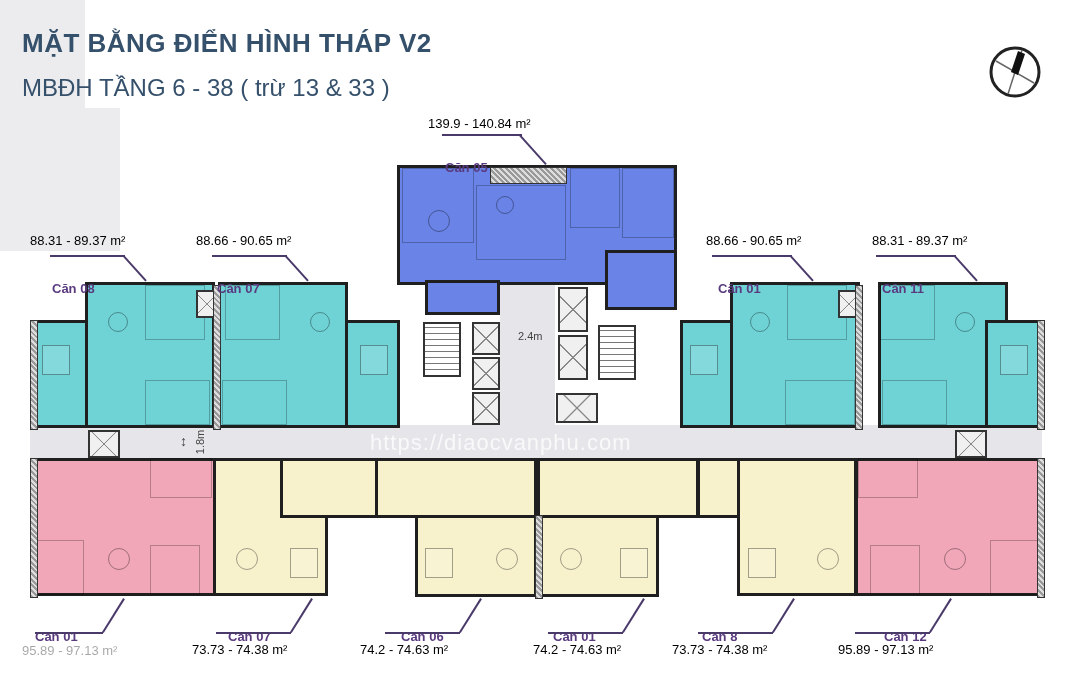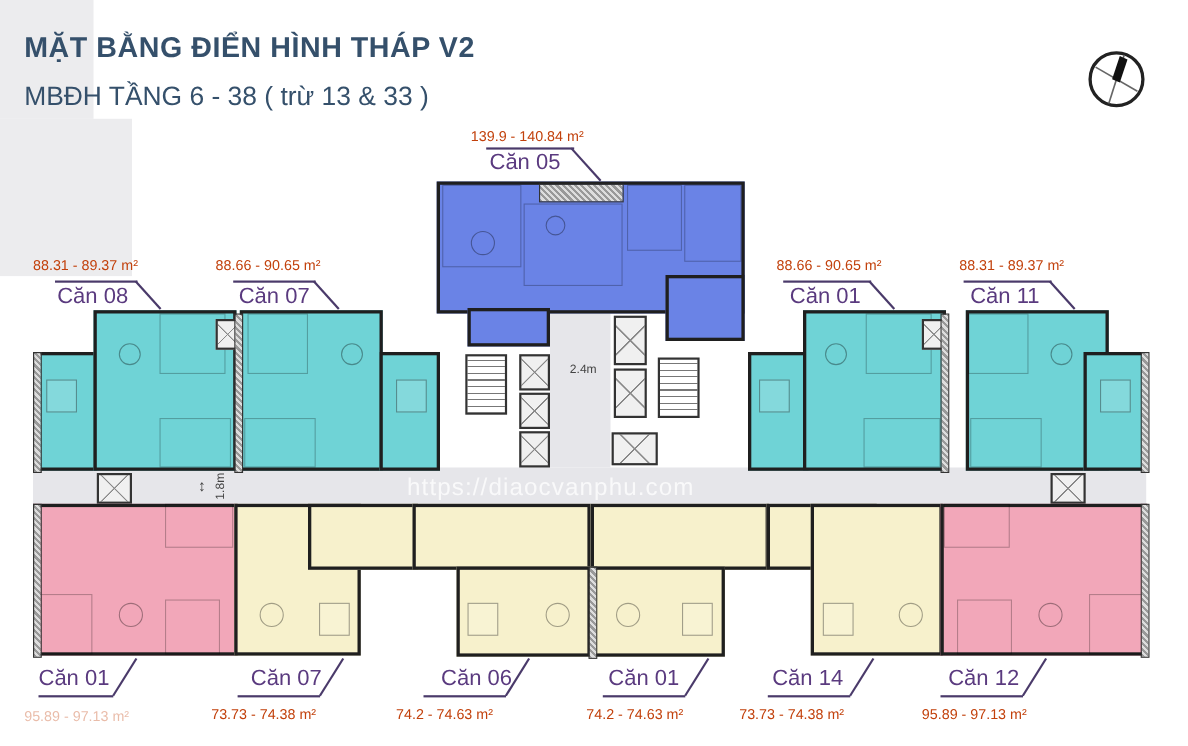--- a/index.html
+++ b/index.html
@@ -11,22 +11,22 @@
   .teal{background:#6fd3d6;}
   .pink{background:#f2a7b9;}
   .yellow{background:#f7f1cc;}
   .blue{background:#6a83e6;}
   .core{background:#ececee;}
   .corridor{position:absolute;background:#e6e6ea;}
   .hatch{position:absolute;background:repeating-linear-gradient(45deg,#999 0 2px,#ddd 2px 4px);border:1px solid #333;}
   .room{position:absolute;border:1px solid rgba(0,0,0,0.25);box-sizing:border-box;}
   .bed{position:absolute;border:1px solid rgba(0,0,0,0.35);background:rgba(255,255,255,0.15);box-sizing:border-box;}
   .rug{position:absolute;border:1px solid rgba(0,0,0,0.35);border-radius:50%;box-sizing:border-box;}
-  .lbl-name{position:absolute;font-size:20px;font-weight:normal;color:#5a3a7f;white-space:nowrap;}
-  .lbl-area{position:absolute;font-size:13px;color:#c2410c;white-space:nowrap;}
+  .lbl-name{position:absolute;font-size:13px;font-weight:bold;color:#5a3a7f;white-space:nowrap;margin-top:23px;}
+  .lbl-area{position:absolute;font-size:13px;color:#000000;white-space:nowrap;}
   .lead{position:absolute;height:2px;background:#4a3a6a;transform-origin:0 0;}
   .lift{position:absolute;border:2px solid #333;background:
       linear-gradient(45deg,transparent 48%,#888 49%,#888 51%,transparent 52%),
       linear-gradient(-45deg,transparent 48%,#888 49%,#888 51%,transparent 52%),#f0f0f0;box-sizing:border-box;}
   .stair{position:absolute;border:2px solid #333;background:repeating-linear-gradient(0deg,#fff 0 5px,#777 5px 6px);box-sizing:border-box;}
   .dim{position:absolute;font-size:11px;color:#444;}
   .watermark{position:absolute;left:370px;top:430px;font-size:22px;color:rgba(255,255,255,0.75);letter-spacing:1px;white-space:nowrap;}
 </style>
 </head>
 <body>
@@ -182,21 +182,21 @@
 <div class="lbl-name" style="left:401px;top:606px;">Căn 06</div>
 <div class="lead" style="left:385px;top:632px;width:75px;"></div>
 <div class="lead" style="left:459px;top:632px;width:40px;transform:rotate(-58deg);"></div>
 <div class="lbl-area" style="left:360px;top:642px;">74.2 - 74.63 m²</div>
 
 <div class="lbl-name" style="left:553px;top:606px;">Căn 01</div>
 <div class="lead" style="left:548px;top:632px;width:75px;"></div>
 <div class="lead" style="left:622px;top:632px;width:40px;transform:rotate(-58deg);"></div>
 <div class="lbl-area" style="left:533px;top:642px;">74.2 - 74.63 m²</div>
 
-<div class="lbl-name" style="left:702px;top:606px;">Căn 14</div>
+<div class="lbl-name" style="left:702px;top:606px;">Căn 8</div>
 <div class="lead" style="left:698px;top:632px;width:75px;"></div>
 <div class="lead" style="left:772px;top:632px;width:40px;transform:rotate(-58deg);"></div>
 <div class="lbl-area" style="left:672px;top:642px;">73.73 - 74.38 m²</div>
 
-<div class="lbl-name" style="left:862px;top:606px;">Căn 12</div>
+<div class="lbl-name" style="left:884px;top:606px;">Căn 12</div>
 <div class="lead" style="left:855px;top:632px;width:75px;"></div>
 <div class="lead" style="left:929px;top:632px;width:40px;transform:rotate(-58deg);"></div>
 <div class="lbl-area" style="left:838px;top:642px;">95.89 - 97.13 m²</div>
 
 </body></html>

